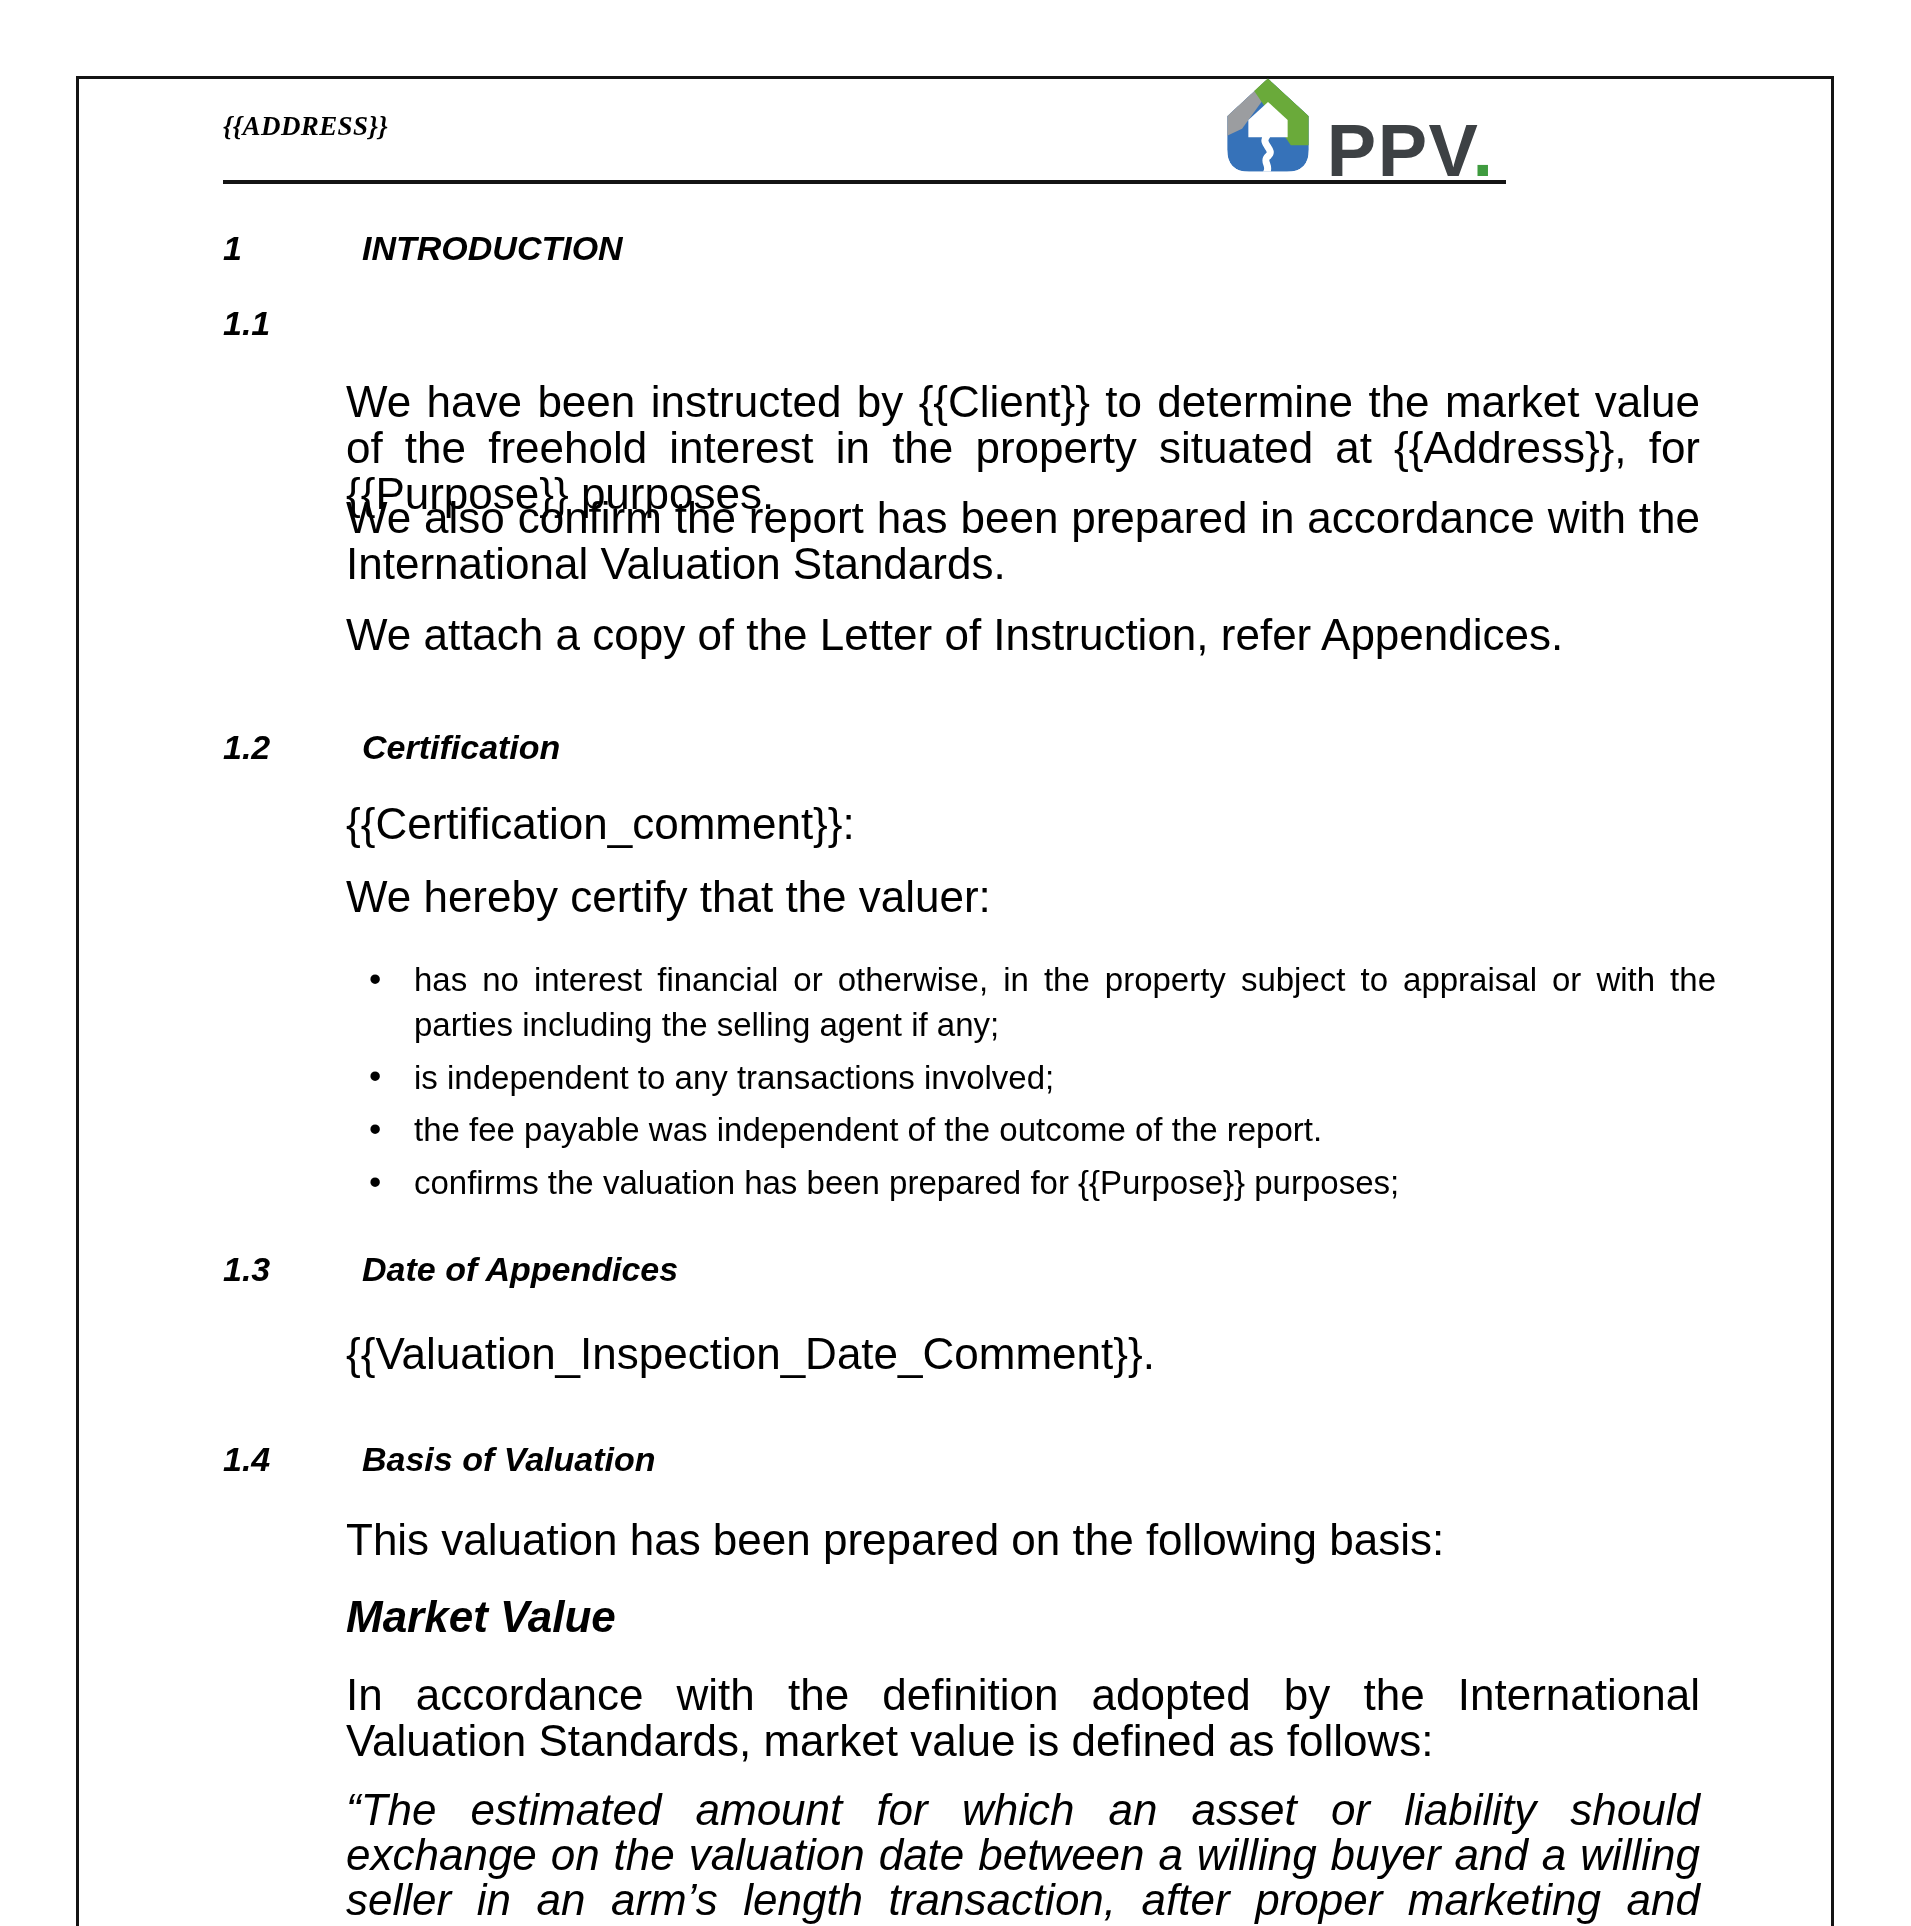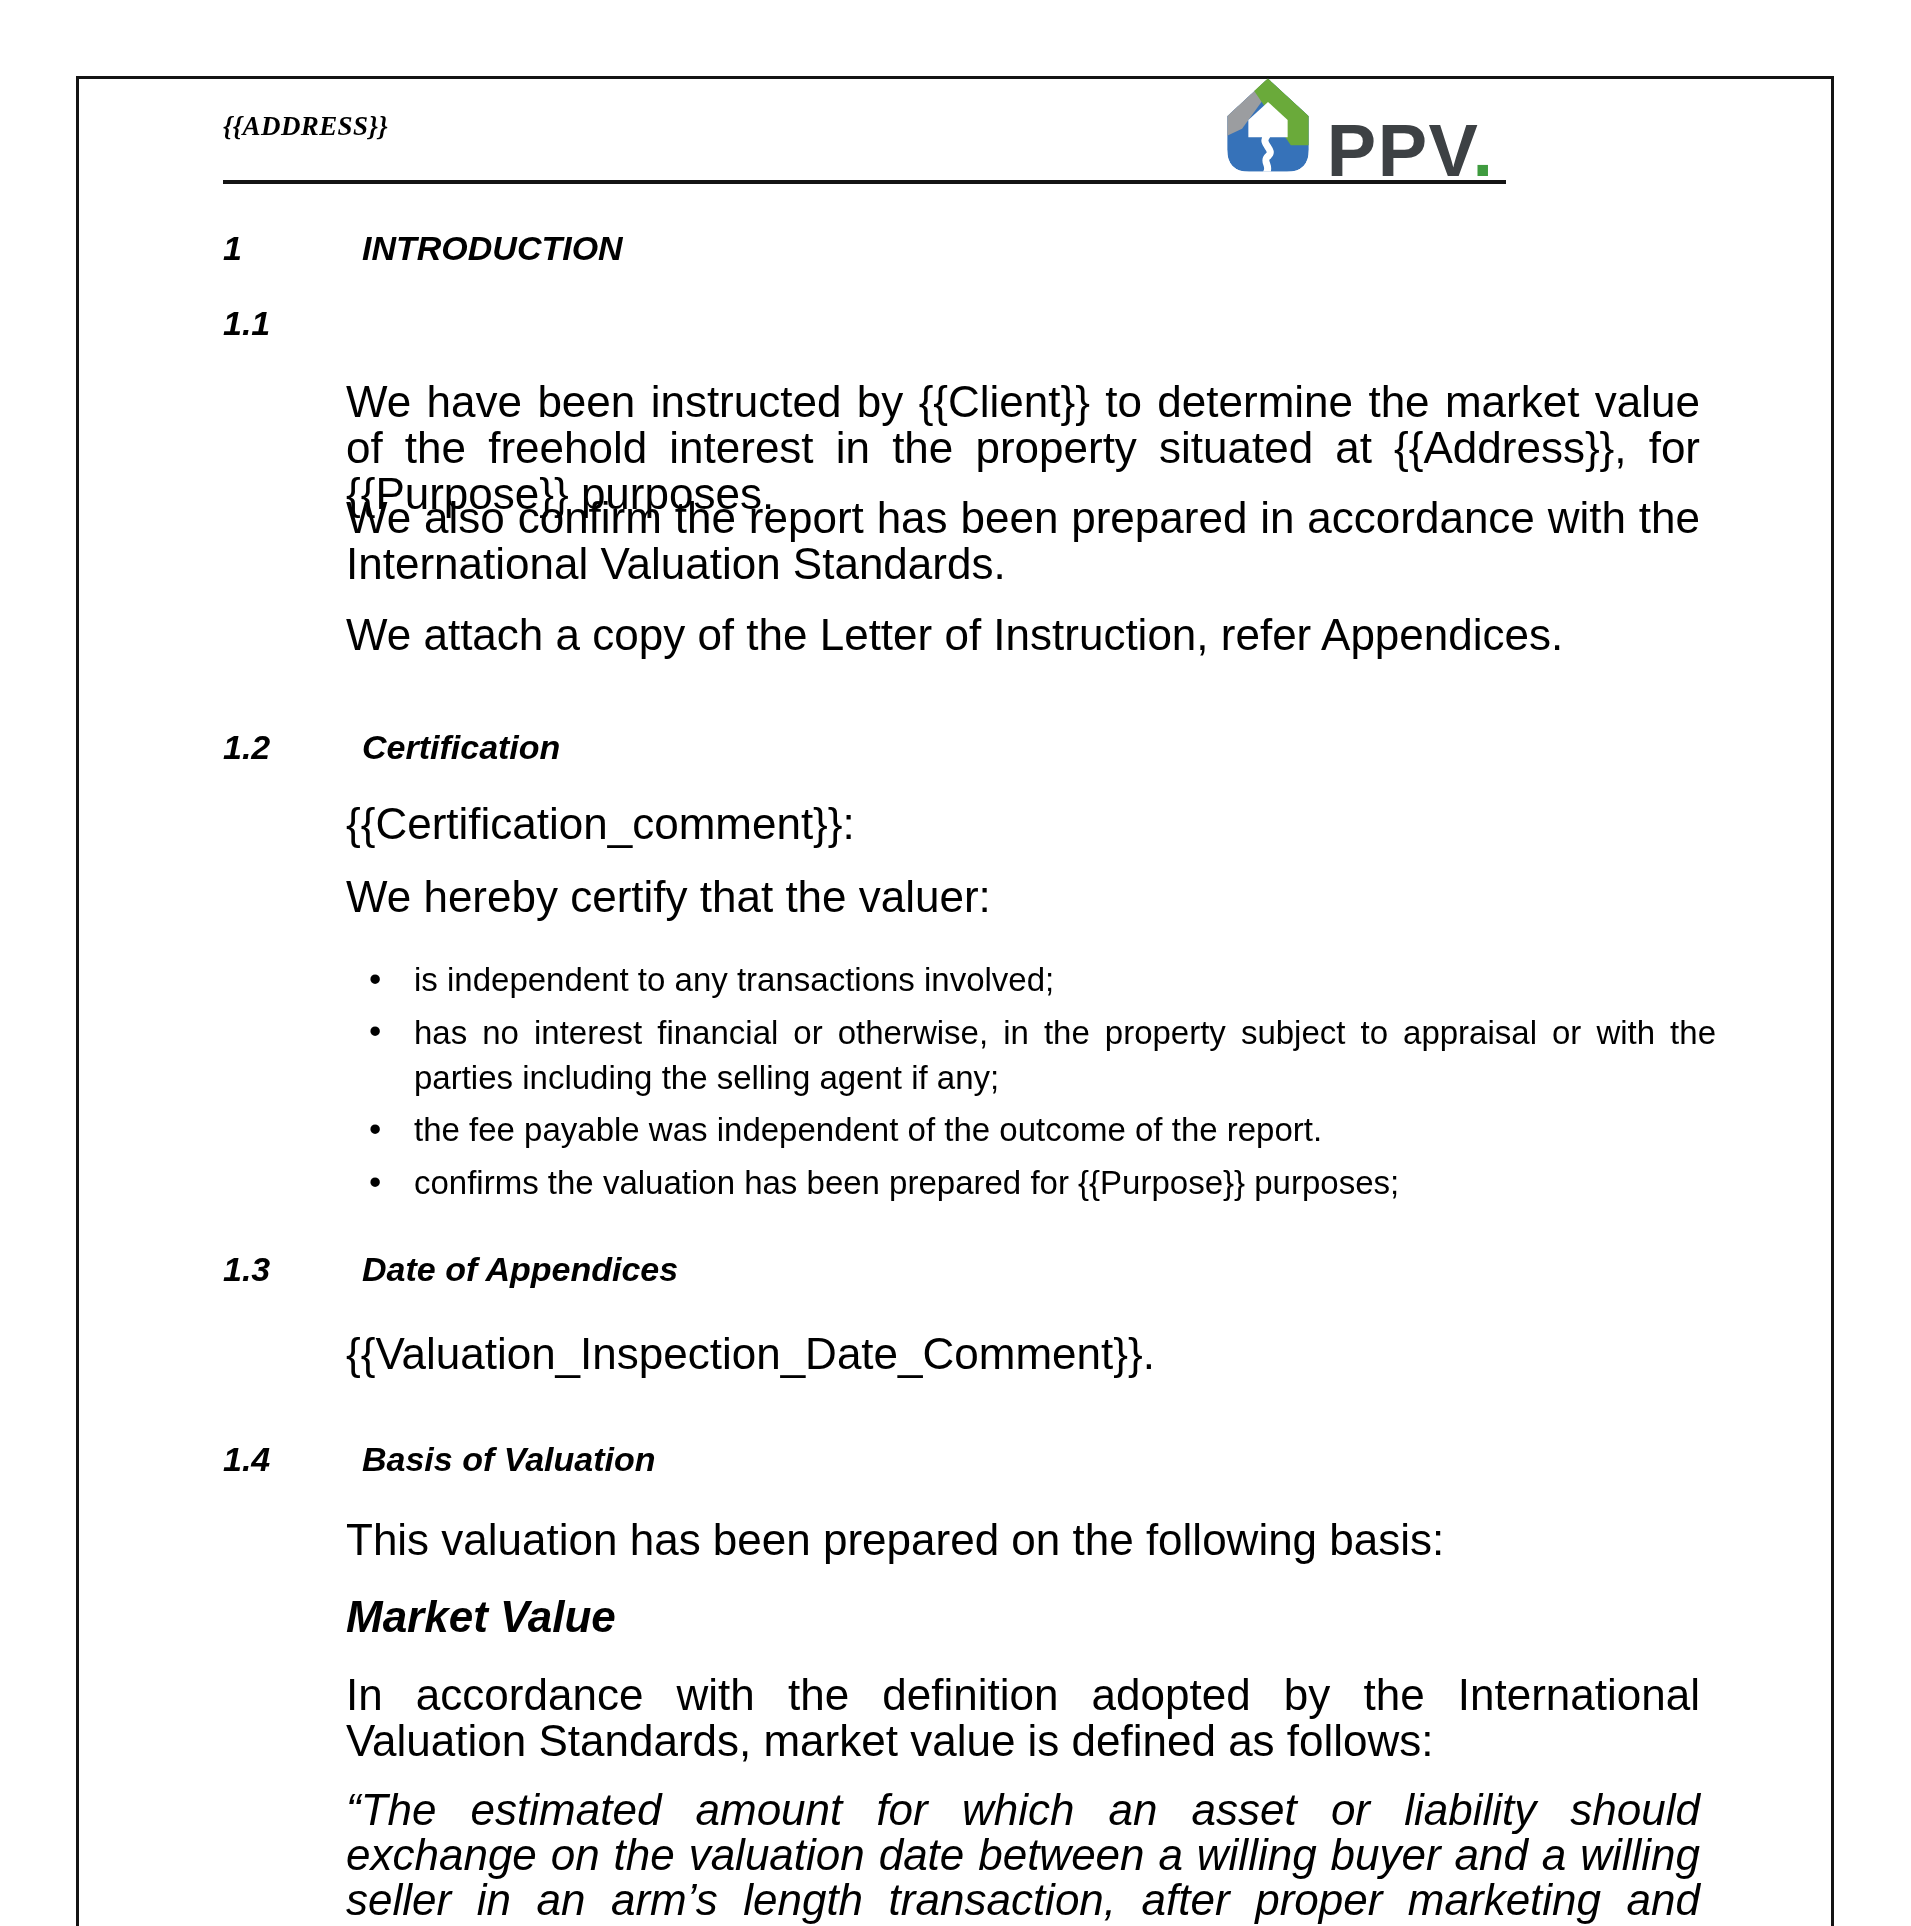--- a/index.html
+++ b/index.html
@@ -102,22 +102,22 @@
 
 <div class="h" style="top:726px">
   <span class="num">1.2</span>
   <span class="title">Certification</span>
 </div>
 
 <div class="p" style="top:801px">{{Certification_comment}}:</div>
 <div class="p" style="top:874px">We hereby certify that the valuer:</div>
 
 <ul class="b-list" style="top:957px">
+  <li><span>has no interest financial or otherwise, in the property subject to appraisal or with the parties including the selling agent if any;</span></li>
   <li><span>is independent to any transactions involved;</span></li>
-  <li><span>has no interest financial or otherwise, in the property subject to appraisal or with the parties including the selling agent if any;</span></li>
   <li><span>the fee payable was independent of the outcome of the report.</span></li>
   <li><span>confirms the valuation has been prepared for {{Purpose}} purposes;</span></li>
 </ul>
 
 <div class="h" style="top:1248px">
   <span class="num">1.3</span>
   <span class="title">Date of Appendices</span>
 </div>
 
 <div class="p" style="top:1331px">{{Valuation_Inspection_Date_Comment}}.</div>

